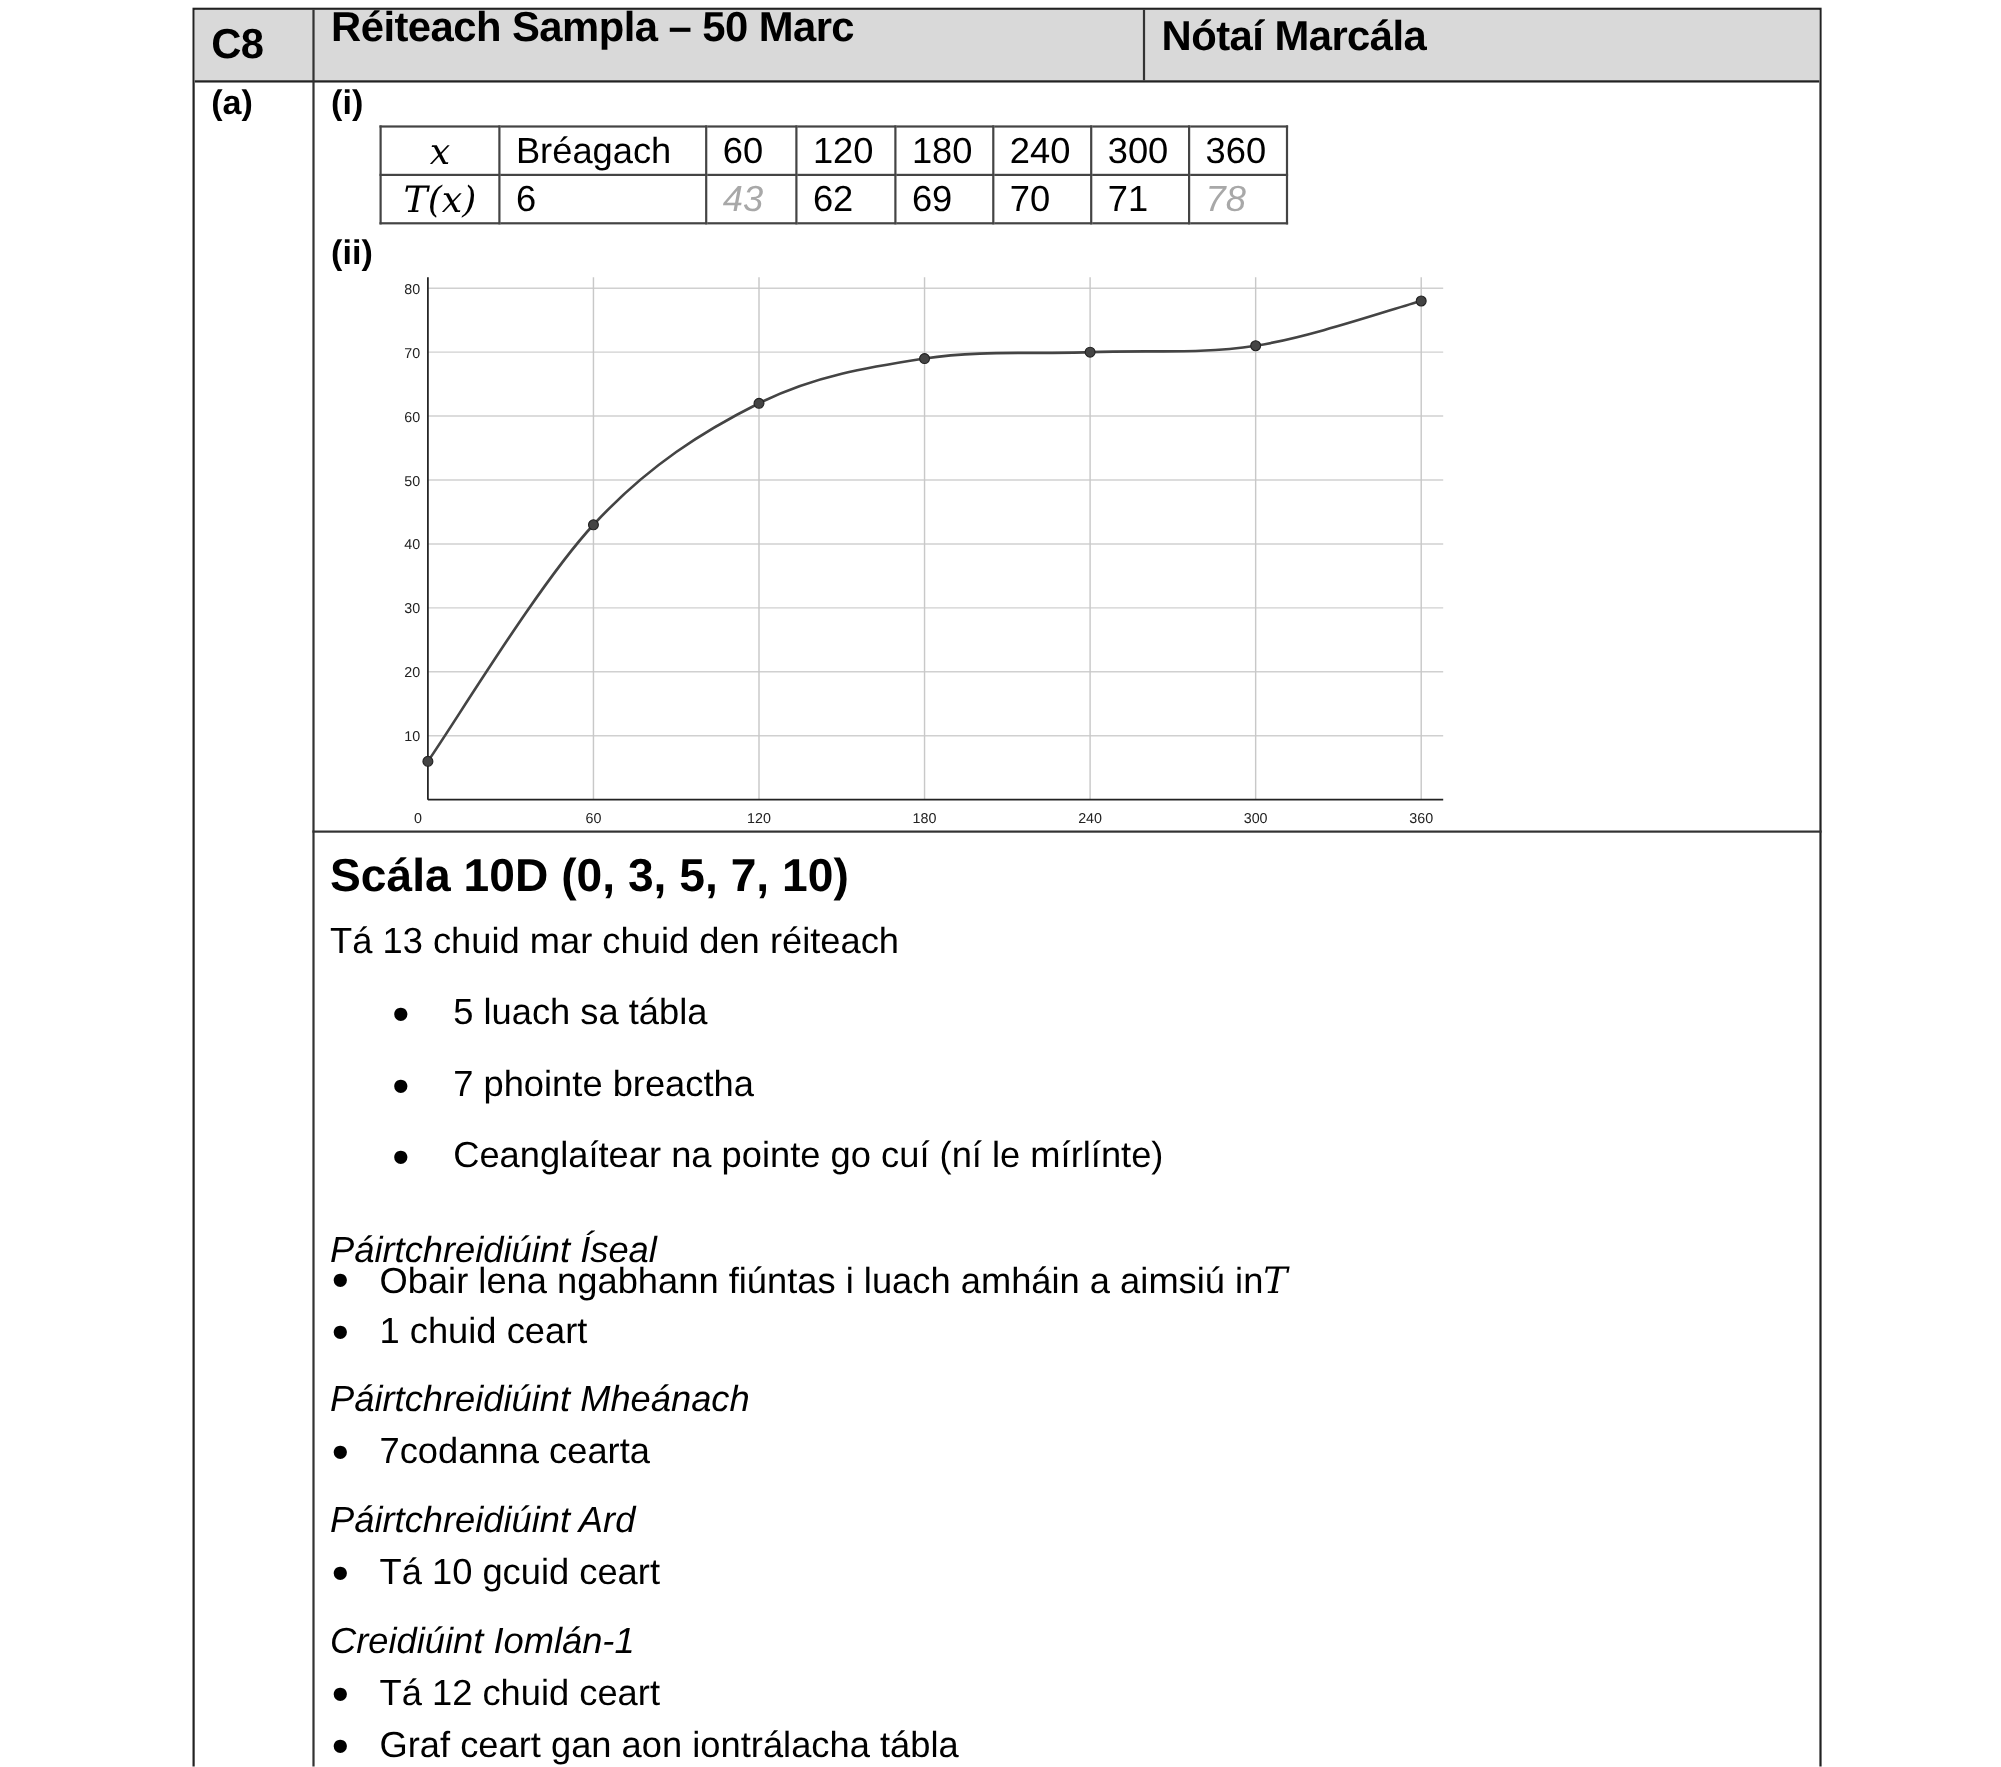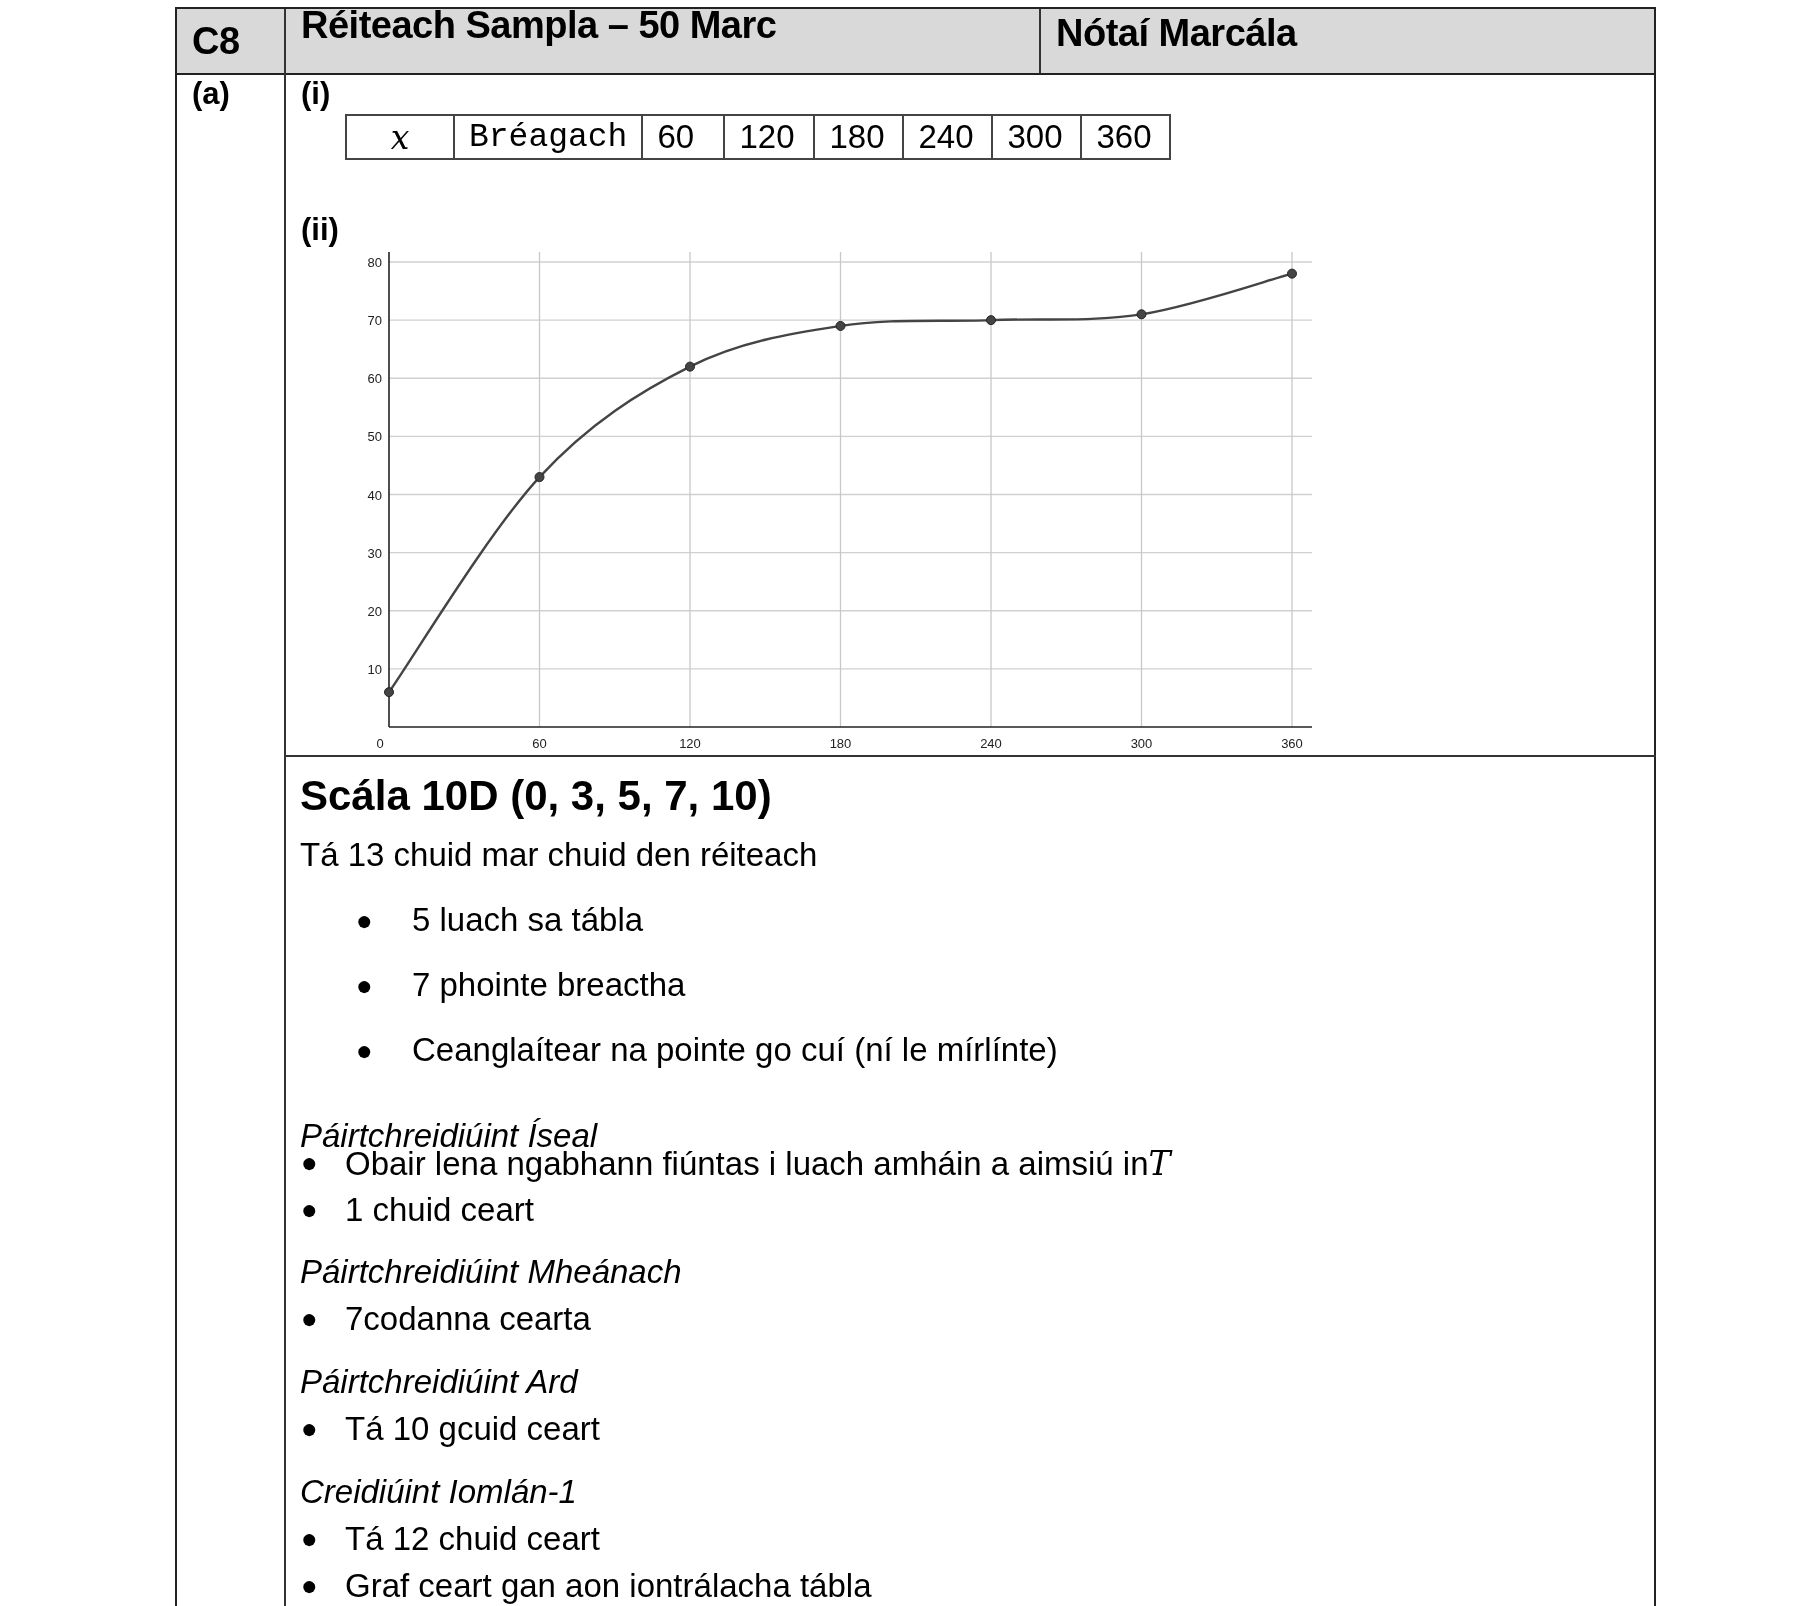--- a/index.html
+++ b/index.html
@@ -41,27 +41,37 @@
 <div class="hdr-text" style="left:1056px; top:12px;">Nótaí Marcála</div>
 
 <div class="lbl" style="left:192px; top:76px;">(a)</div>
 <div class="lbl" style="left:301px; top:76px;">(i)</div>
 <div class="lbl" style="left:301px; top:212px;">(ii)</div>
 
 <table class="inner-table">
   <tbody>
       <tr>
     <td class="math" style="width:108px;">x</td>
-    <td style="width:172px;font-family:Liberation Mono, monospace;">Bréagach</td>
+    <td style="width:188px;">Bréagach</td>
     <td style="width:82px;">60</td>
     <td style="width:90px;">120</td>
     <td style="width:89px;">180</td>
     <td style="width:89px;">240</td>
     <td style="width:89px;">300</td>
     <td style="width:89px;">360</td>
+  </tr>
+  <tr>
+    <td class="math">T(x)</td>
+    <td>6</td>
+    <td class="gray-italic">43</td>
+    <td>62</td>
+    <td>69</td>
+    <td>70</td>
+    <td>71</td>
+    <td class="gray-italic">78</td>
   </tr>
 </tbody>
   </table>
 
 <svg class="chart" width="990" height="510">
   <g id="grid">
       <line x1="49" y1="423.875" x2="972" y2="423.875" stroke="#d0d0d0" stroke-width="1.3"></line>
       <line x1="49" y1="365.75" x2="972" y2="365.75" stroke="#d0d0d0" stroke-width="1.3"></line>
       <line x1="49" y1="307.625" x2="972" y2="307.625" stroke="#d0d0d0" stroke-width="1.3"></line>
       <line x1="49" y1="249.5" x2="972" y2="249.5" stroke="#d0d0d0" stroke-width="1.3"></line>

